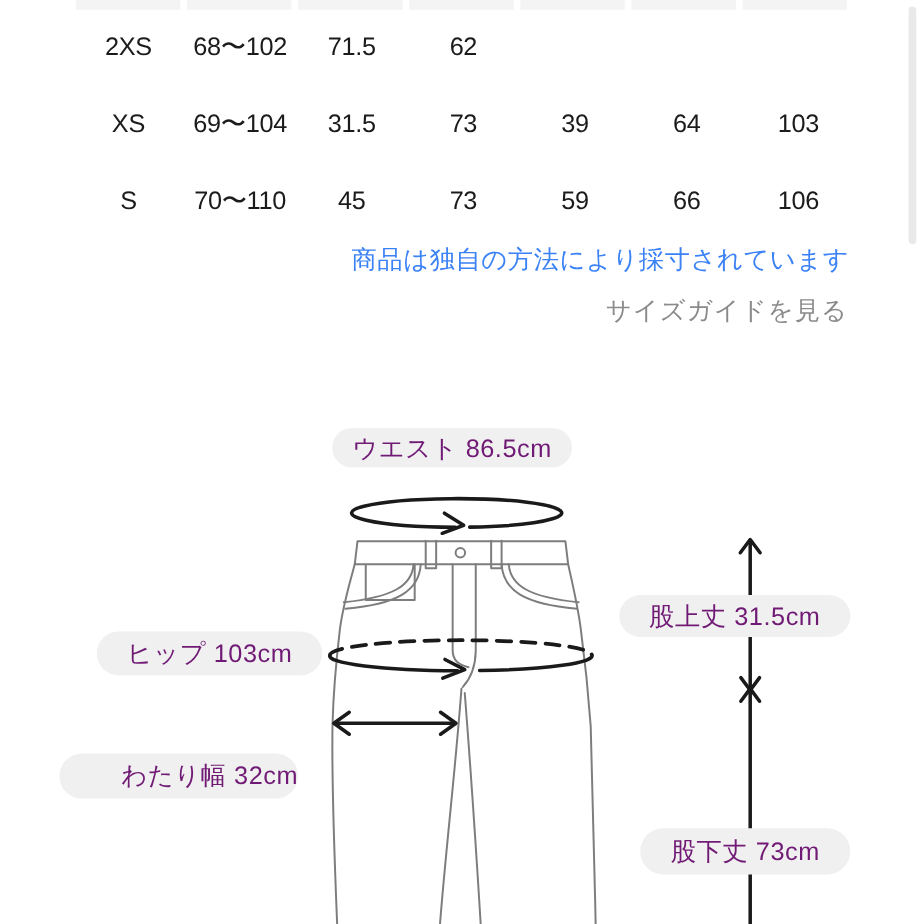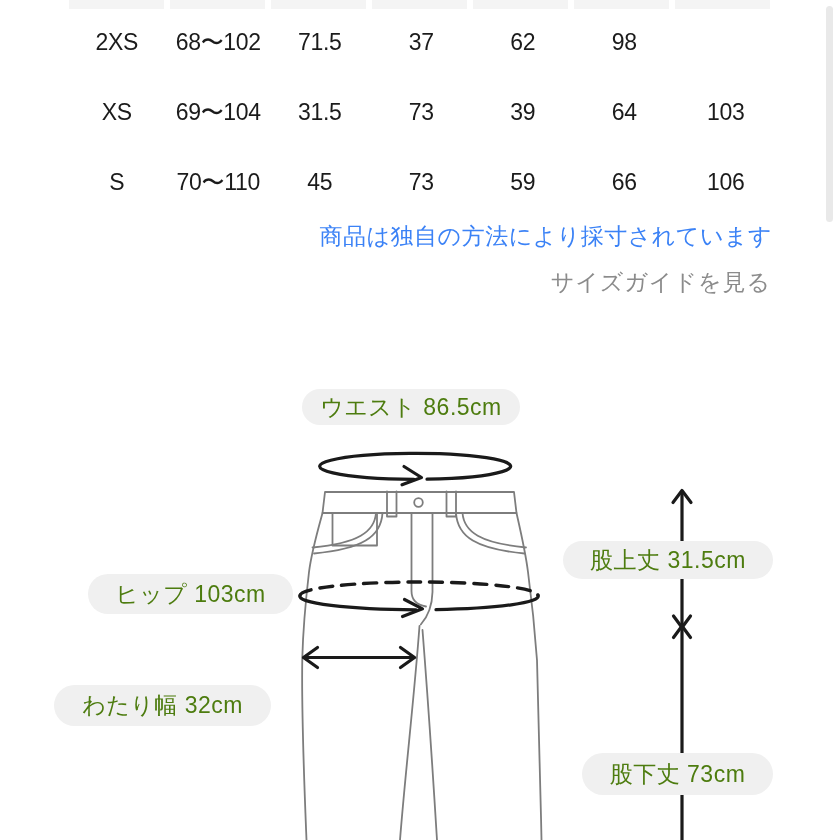--- a/index.html
+++ b/index.html
@@ -30,49 +30,47 @@
   }
 
   .scrollbar-thumb{
     position:absolute;right:7px;top:6px;width:7px;height:216px;
     border-radius:4px;background:#e9e9e9;
   }
 
   .diagram-svg{position:absolute;left:0;top:0;z-index:2;}
 
   .pill{
-    position:absolute;z-index:3;background:#f0f0f0;color:#4d7c0f;
+    position:absolute;z-index:3;background:#f0f0f0;color:#701a75;
     text-align:center;font-size:23px;letter-spacing:0.5px;white-space:nowrap;
   }
   .pill-waist {left:302px;top:389px;width:218px;height:36px;line-height:36px;border-radius:18px;}
   .pill-hip   {left:88px; top:574px;width:205px;height:40px;line-height:40px;border-radius:20px;}
   .pill-rise  {left:563px;top:541px;width:210px;height:38px;line-height:38px;border-radius:19px;}
-  .pill-thigh {left:54px; top:685px;width:217px;height:41px;line-height:41px;border-radius:20.5px;}
+  .pill-thigh {left:54px; top:685px;width:217px;height:41px;line-height:41px;border-radius:20.5px;text-align:right;}
   .pill-inseam{left:582px;top:753px;width:191px;height:42px;line-height:42px;border-radius:21px;}
 </style>
 </head>
 <body>
 
 <div class="screen">
 
   <div class="stripe" style="left:69px"></div>
   <div class="stripe" style="left:170px"></div>
   <div class="stripe" style="left:271px"></div>
   <div class="stripe" style="left:372px"></div>
   <div class="stripe" style="left:473px"></div>
   <div class="stripe" style="left:574px"></div>
   <div class="stripe" style="left:675px"></div>
 
   <div class="t-row" style="top:26px">
     <div class="t-cell">2XS</div>
     <div class="t-cell">68〜102</div>
     <div class="t-cell">71.5</div>
-    <div class="t-cell">37</div>
     <div class="t-cell">62</div>
-    <div class="t-cell">98</div>
   </div>
   <div class="t-row" style="top:96px">
     <div class="t-cell">XS</div>
     <div class="t-cell">69〜104</div>
     <div class="t-cell">31.5</div>
     <div class="t-cell">73</div>
     <div class="t-cell">39</div>
     <div class="t-cell">64</div>
     <div class="t-cell">103</div>
   </div>

